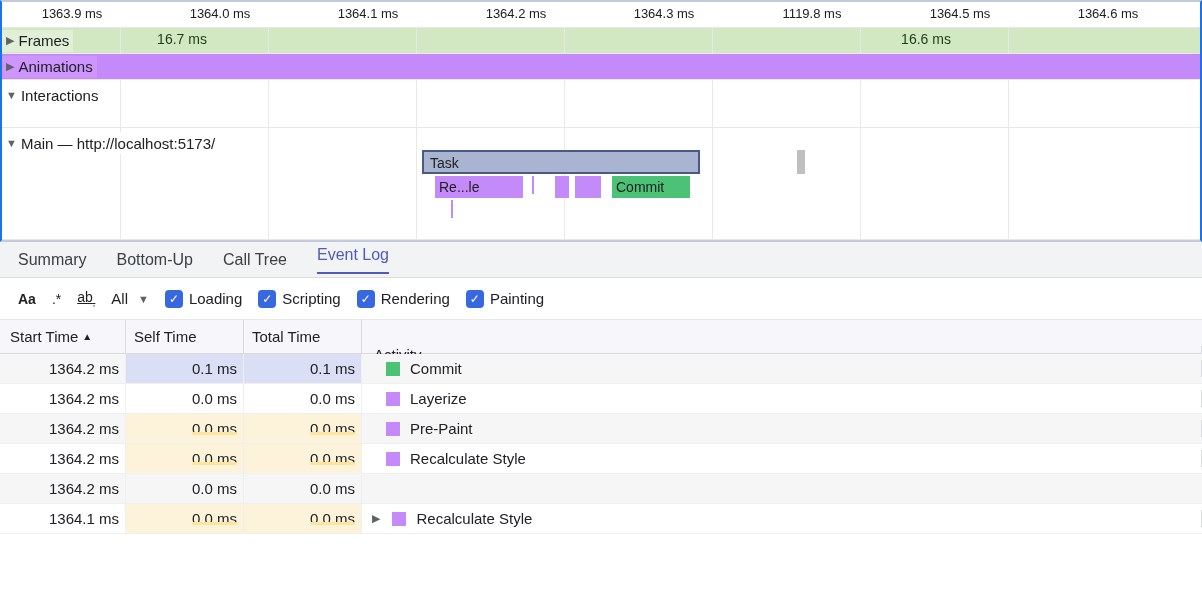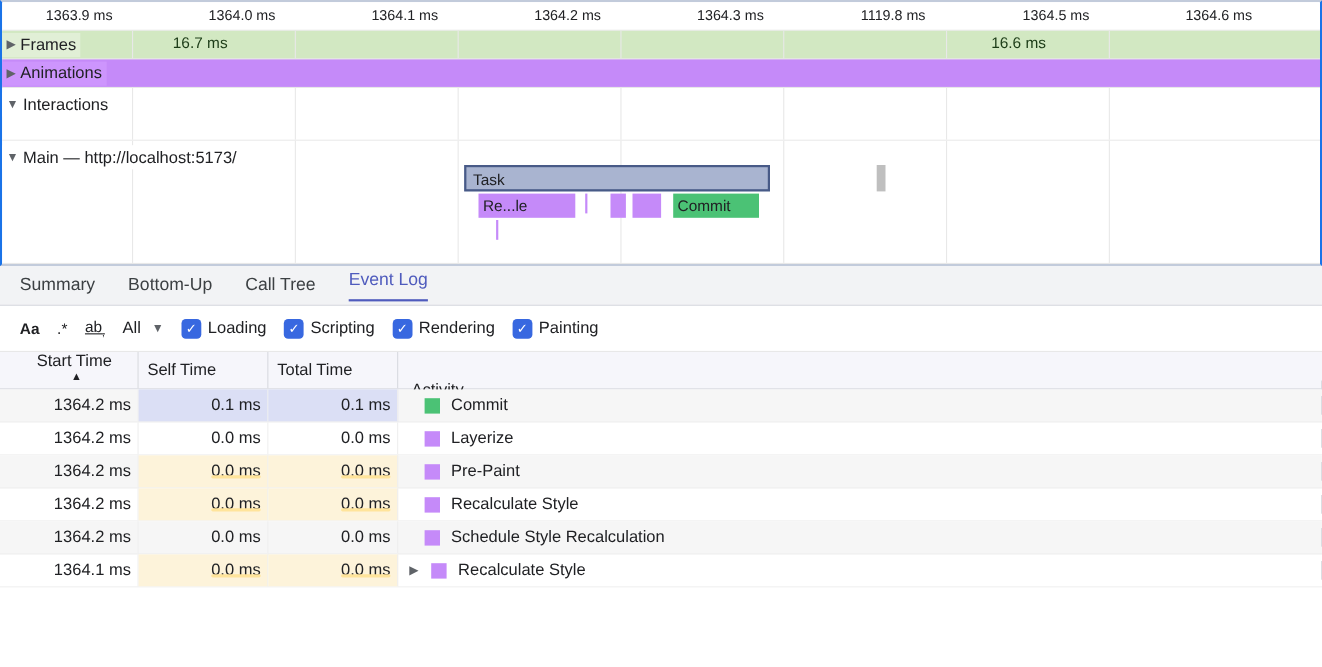--- a/index.html
+++ b/index.html
@@ -135,21 +135,21 @@
 
   .table { display:flex; flex-direction:column; }
   .thead {
     display:flex;
     background:#f6f6fb;
     border-bottom:1px solid #d9dbe0;
     height:34px;
     align-items:center;
     font-size:15px;
   }
-  .col-start { width:126px; text-align:left; padding-left:10px; border-right:1px solid #d9dbe0; height:100%; display:flex; align-items:center;flex-direction:column;}
+  .col-start { width:126px; text-align:left; padding-left:10px; border-right:1px solid #d9dbe0; height:100%; display:flex; align-items:center;}
   .col-self  { width:118px; text-align:left; padding-left:8px; border-right:1px solid #d9dbe0; height:100%; display:flex; align-items:center;}
   .col-total { width:118px; text-align:right; padding-left:8px; border-right:1px solid #d9dbe0; height:100%; display:flex; align-items:center;}
   .col-act   { flex:1; padding-left:12px; display:flex; align-items:center;margin-top:35px;}
   .trow {
     display:flex;
     height:30px;
     align-items:center;
     border-bottom:1px solid #efefef;
     font-size:15px;
   }
@@ -344,24 +344,20 @@
         </div>
         <div class="cell-act right-border">
           <span class="color-sq sq-purple"></span>
           <span>Recalculate Style</span>
         </div>
       </div>
       <div class="trow">
         <div class="cell-start">1364.2 ms</div>
         <div class="cell-self">0.0 ms</div>
         <div class="cell-total">0.0 ms</div>
-        <div class="cell-act right-border">
-          <span class="color-sq sq-purple"></span>
-          <span>Schedule Style Recalculation</span>
-        </div>
       </div>
       <div class="trow">
         <div class="cell-start">1364.1 ms</div>
         <div class="cell-self" style="background: rgb(253, 243, 218);">
           <span class="yellow-underline">0.0 ms</span>
         </div>
         <div class="cell-total" style="background: rgb(253, 243, 218);">
           <span class="yellow-underline">0.0 ms</span>
         </div>
         <div class="cell-act right-border">

